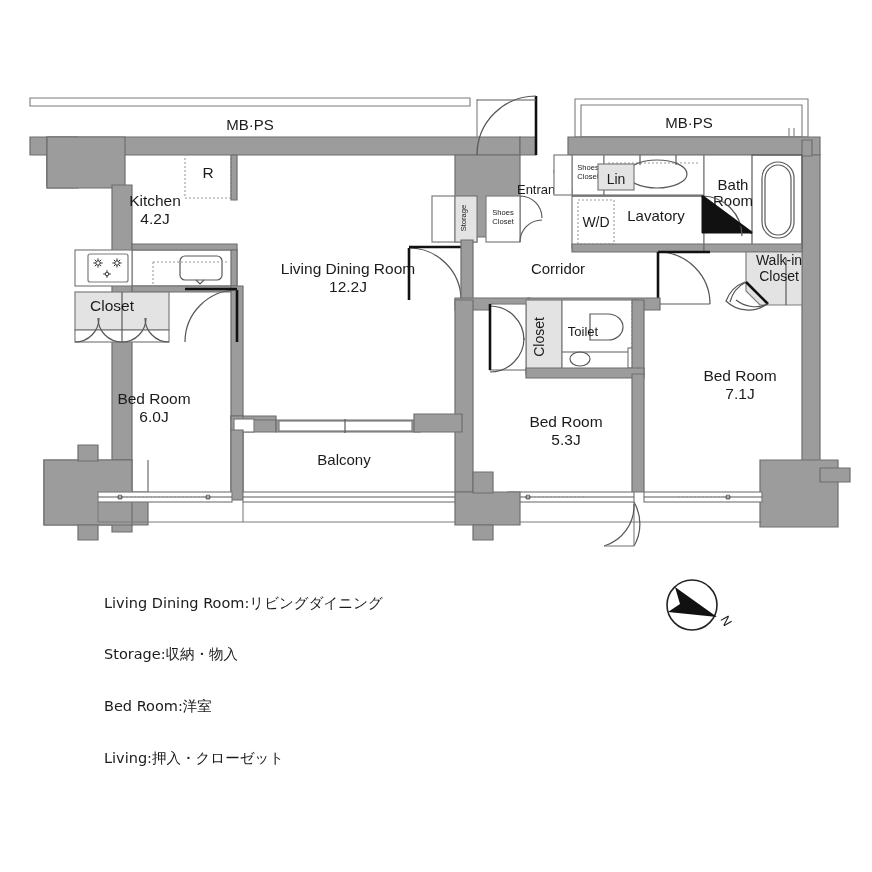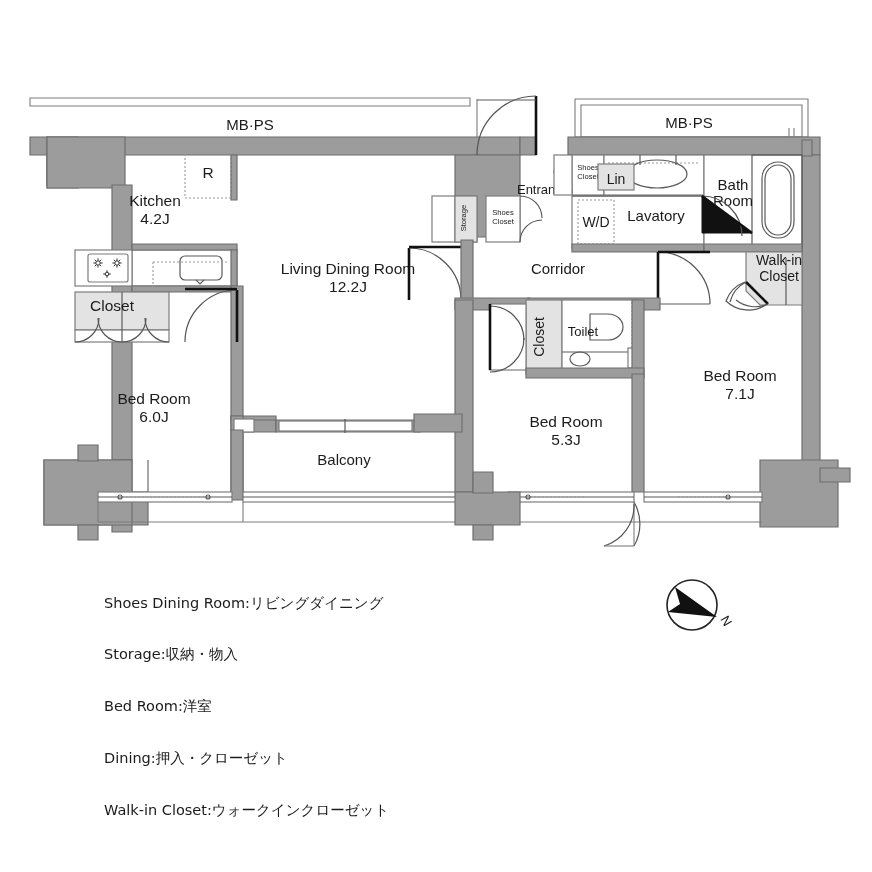--- a/index.html
+++ b/index.html
@@ -333,25 +333,24 @@
     </g>
 
     <path class="wall" d="M455 492 L520 492 L520 525 L455 525 Z"></path>
     <path class="wall" d="M473 525 L493 525 L493 540 L473 540 Z"></path>
     <path class="wall" d="M473 472 L493 472 L493 493 L473 493 Z"></path>
   </g>
 
 </svg>
 
 <div class="legend">
-  <div>Shoes Dining Room:リビングダイニング</div>
+  <div>Living Dining Room:リビングダイニング</div>
   <div>Storage:収納・物入</div>
   <div>Bed Room:洋室</div>
-  <div>Dining:押入・クローゼット</div>
-  <div>Walk-in Closet:ウォークインクローゼット</div>
+  <div>Living:押入・クローゼット</div>
   
   
   
   
   
   
   
   
   
   

